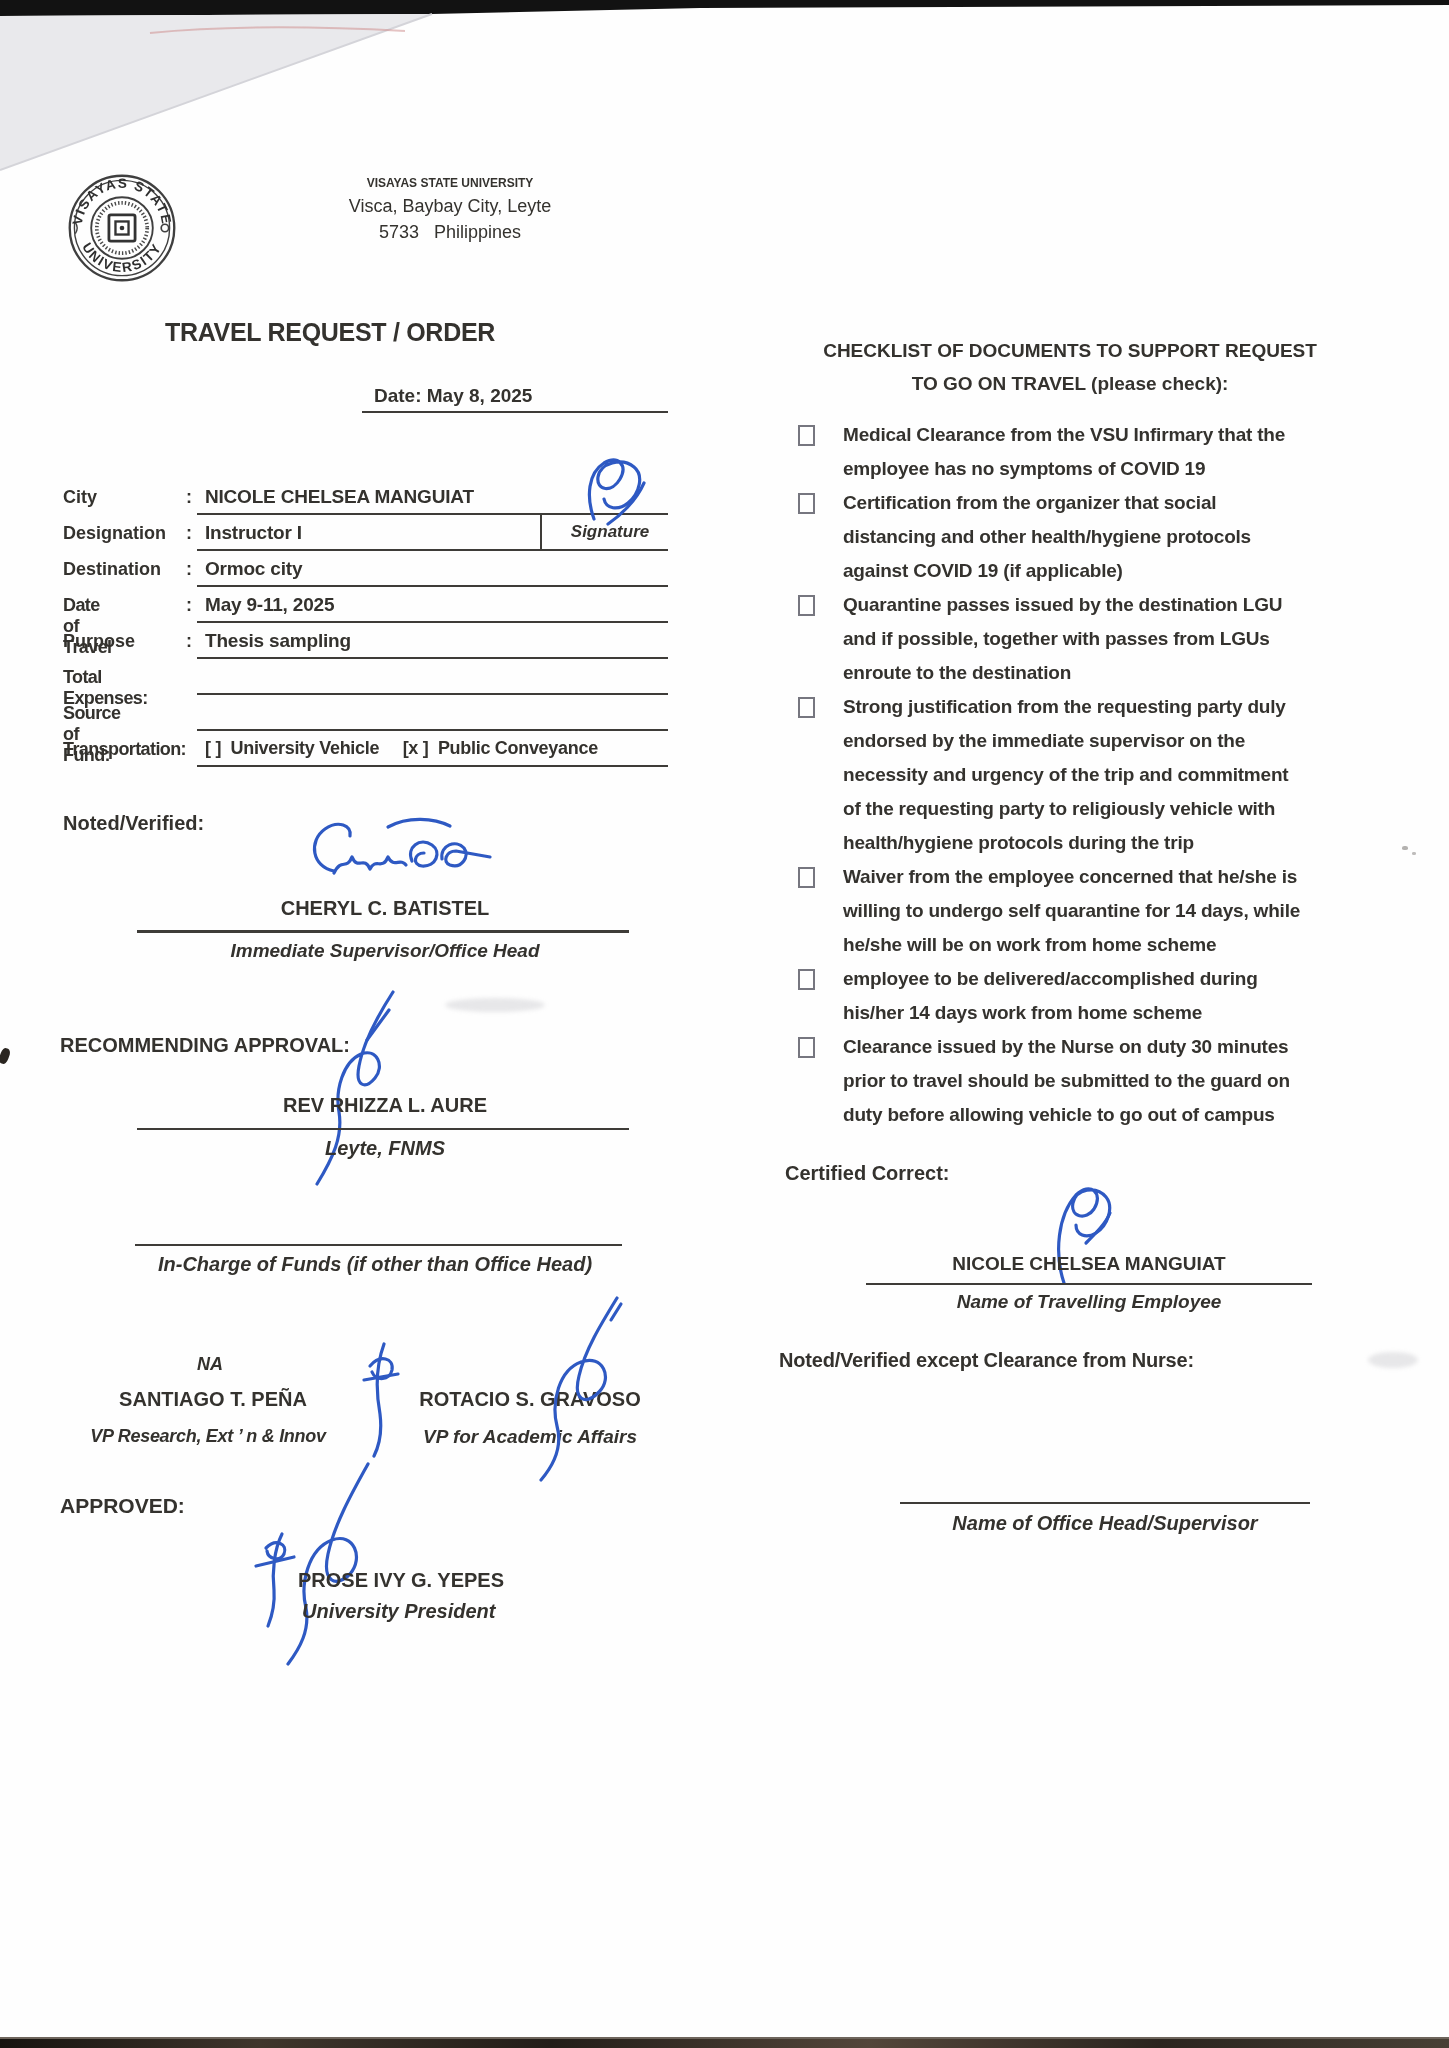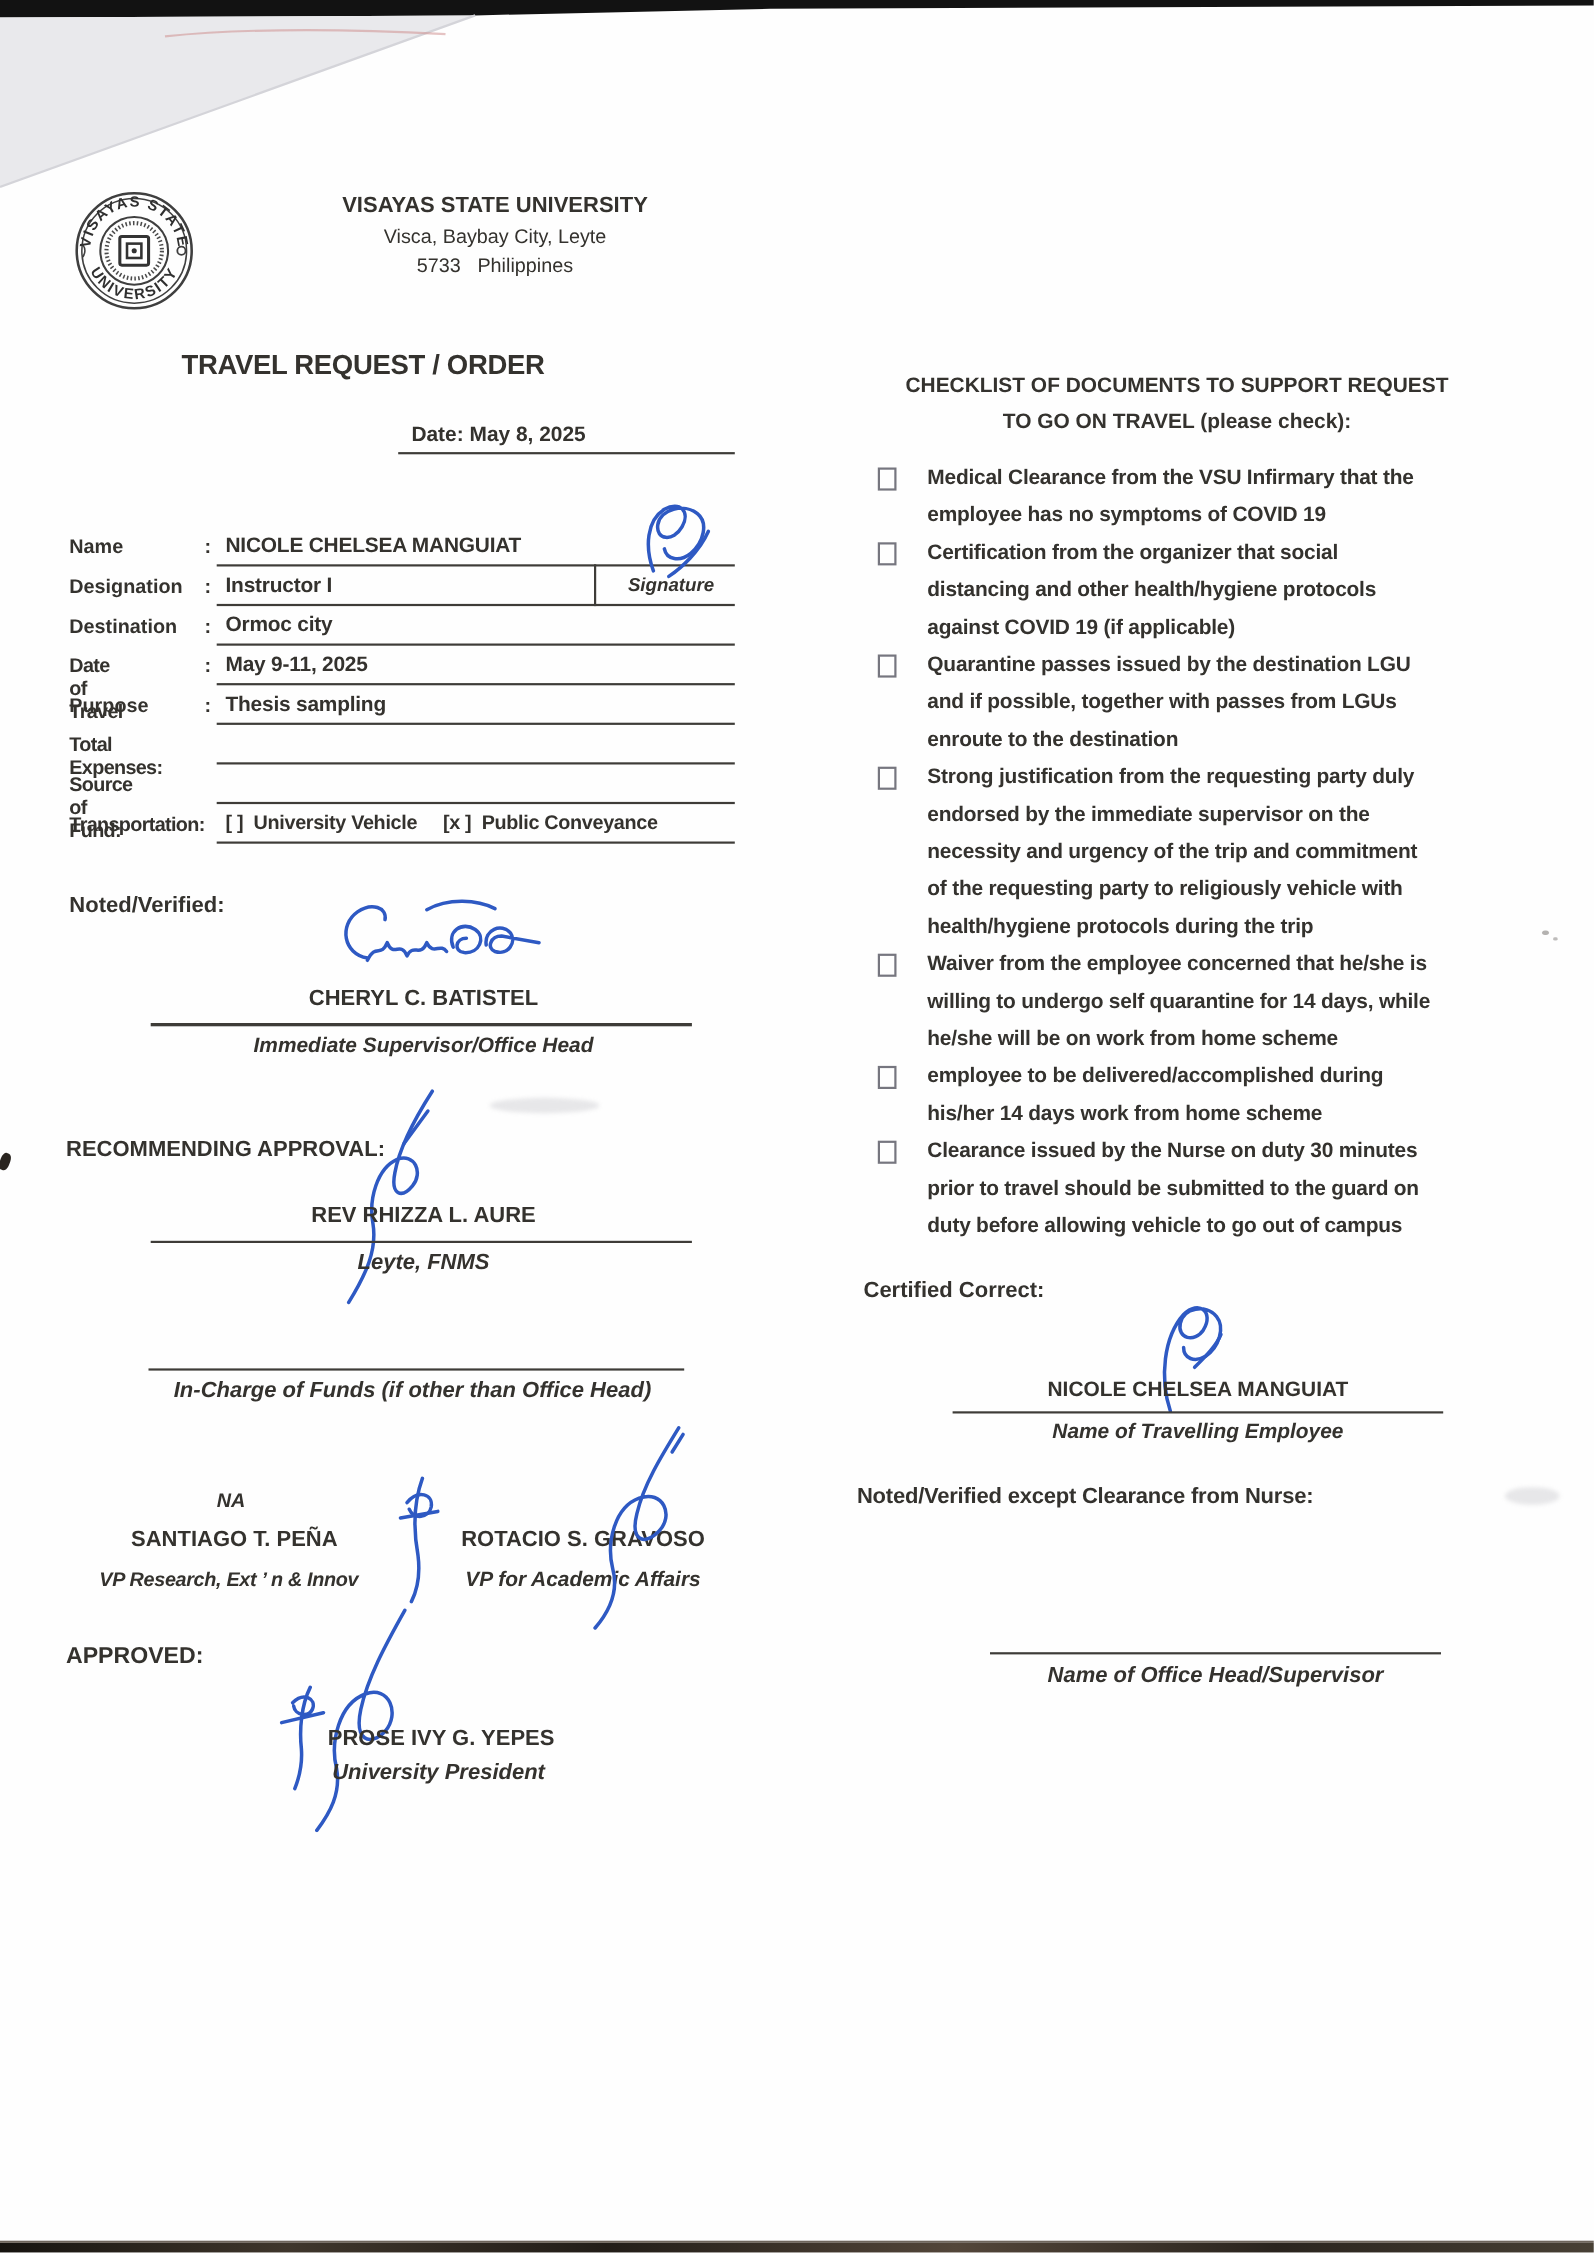--- a/index.html
+++ b/index.html
@@ -61,31 +61,31 @@
     </defs>
     <text class="seal-text" font-size="14.5" letter-spacing="1.5" fill="#2f2f2f">
       <textPath href="#arcTop" startOffset="50%" text-anchor="middle">VISAYAS STATE</textPath>
     </text>
     <text class="seal-text" font-size="14.5" letter-spacing="2" fill="#2f2f2f">
       <textPath href="#arcBot" startOffset="50%" text-anchor="middle">UNIVERSITY</textPath>
     </text>
   </svg>
 
   <div class="abs ctr" style="left:230px;top:176px;width:440px;">
-    <div class="b" style="font-size:20px;">VISAYAS STATE UNIVERSITY</div>
+    <div class="b" style="font-size:12px;">VISAYAS STATE UNIVERSITY</div>
     <div style="font-size:18px;margin-top:6px;">Visca, Baybay City, Leyte</div>
     <div class="pre" style="font-size:18px;margin-top:5px;">5733   Philippines</div>
   </div>
 
   <div class="abs b" style="left:165px;top:318px;font-size:25px;letter-spacing:-0.3px;">TRAVEL REQUEST / ORDER</div>
   <div class="abs" style="left:374px;top:385px;font-size:19px;font-weight:600;">Date: May 8, 2025</div>
   <div class="ul" style="left:362px;top:411px;width:306px;"></div>
 
   <div class="abs" style="left:63px;top:487px;">
-    <span class="abs fl" style="left:0;top:0;">Name</span>
+    <span class="abs fl" style="left:0;top:0;">City</span>
     <span class="abs fl" style="left:123px;top:0;">:</span>
     <span class="abs fv" style="left:142px;top:-1px;width:460px;">NICOLE CHELSEA MANGUIAT</span>
   </div>
   <div class="ul" style="left:197px;top:513px;width:471px;"></div>
 
   <div class="abs" style="left:63px;top:523px;">
     <span class="abs fl" style="left:0;top:0;">Designation</span>
     <span class="abs fl" style="left:123px;top:0;">:</span>
     <span class="abs fv" style="left:142px;top:-1px;width:330px;">Instructor I</span>
   </div>

